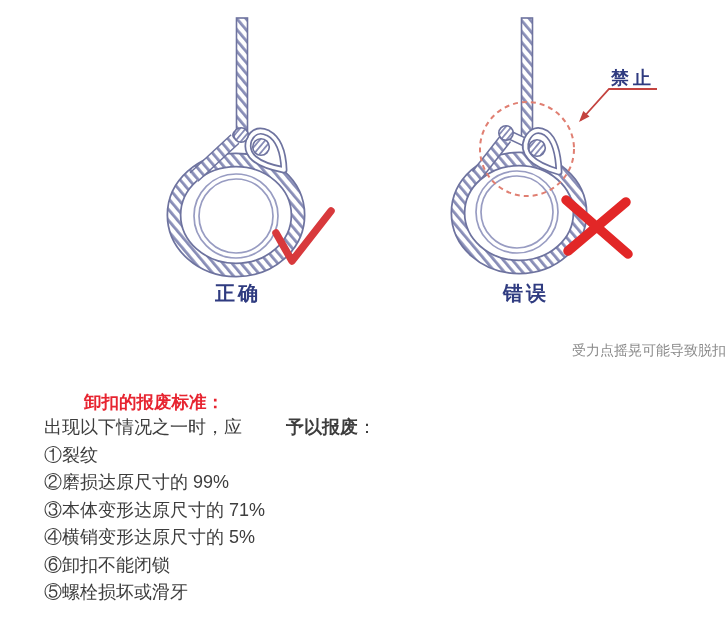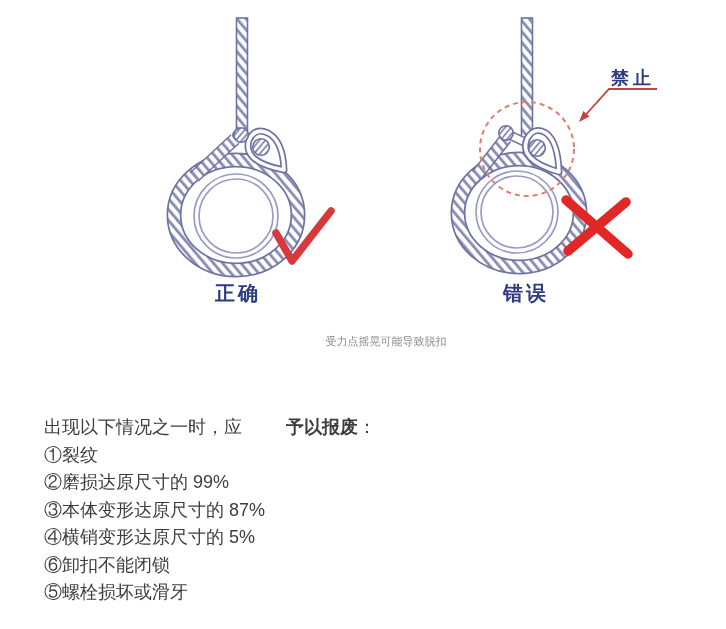--- a/index.html
+++ b/index.html
@@ -35,22 +35,22 @@
   .nut{fill:url(#hatchB);stroke:var(--c-rope-outline);stroke-width:1.6;}
   .check{fill:none;stroke:var(--c-check-red);stroke-width:7.5;stroke-linecap:round;stroke-linejoin:round;}
   .cross{fill:none;stroke:var(--c-cross-red);stroke-width:9.5;stroke-linecap:round;}
   .dashed{fill:none;stroke:var(--c-dashed-red);stroke-width:2;stroke-dasharray:5 4;}
   .leader{fill:none;stroke:var(--c-leader-red);stroke-width:1.8;}
   .leader-head{fill:var(--c-leader-red);}
   .dia-label{fill:var(--c-navy-label);font-size:20px;font-weight:bold;letter-spacing:3px;text-anchor:middle;}
   .prohibit-label{fill:var(--c-navy-label);font-size:18px;font-weight:bold;letter-spacing:4px;text-anchor:middle;}
 
   .caption{
-    position:absolute;top:334px;left:46px;width:680px;text-align:center;
-    font-size:11px;color:var(--c-caption-gray);
+    position:absolute;top:342px;left:46px;width:680px;text-align:right;
+    font-size:14px;color:var(--c-caption-gray);
   }
   .heading{
     position:absolute;left:84px;top:390px;
     font-size:17.5px;font-weight:bold;color:var(--c-heading-red);
   }
   .article{
     position:absolute;left:44px;top:414px;
     font-size:18px;line-height:27.5px;color:var(--c-body-text);
   }
   .article b{font-weight:bold;margin-left:44px;}
@@ -132,24 +132,25 @@
         <polygon class="leader-head" points="579,122 589.5,116.6 583.3,111"></polygon>
         <text class="prohibit-label" x="633" y="84">禁止</text>
       </g>
 
       <text class="dia-label" x="526" y="300">错误</text>
     </g>
   </svg>
 
   <div class="caption">受力点摇晃可能导致脱扣</div>
 
+  <div class="heading">卸扣的报废标准：</div>
 
   <div class="article">
     <div><span>出现以下情况之一时，应</span><b>予以报废</b><span>：</span></div>
     <div>①裂纹</div>
     <div>②磨损达原尺寸的 99%</div>
-    <div>③本体变形达原尺寸的 87%</div>
+    <div>③本体变形达原尺寸的 71%</div>
     <div>④横销变形达原尺寸的 5%</div>
     <div>⑥卸扣不能闭锁</div>
     <div>⑤螺栓损坏或滑牙</div>
   </div>
 
 </div>
 
 </body></html>

